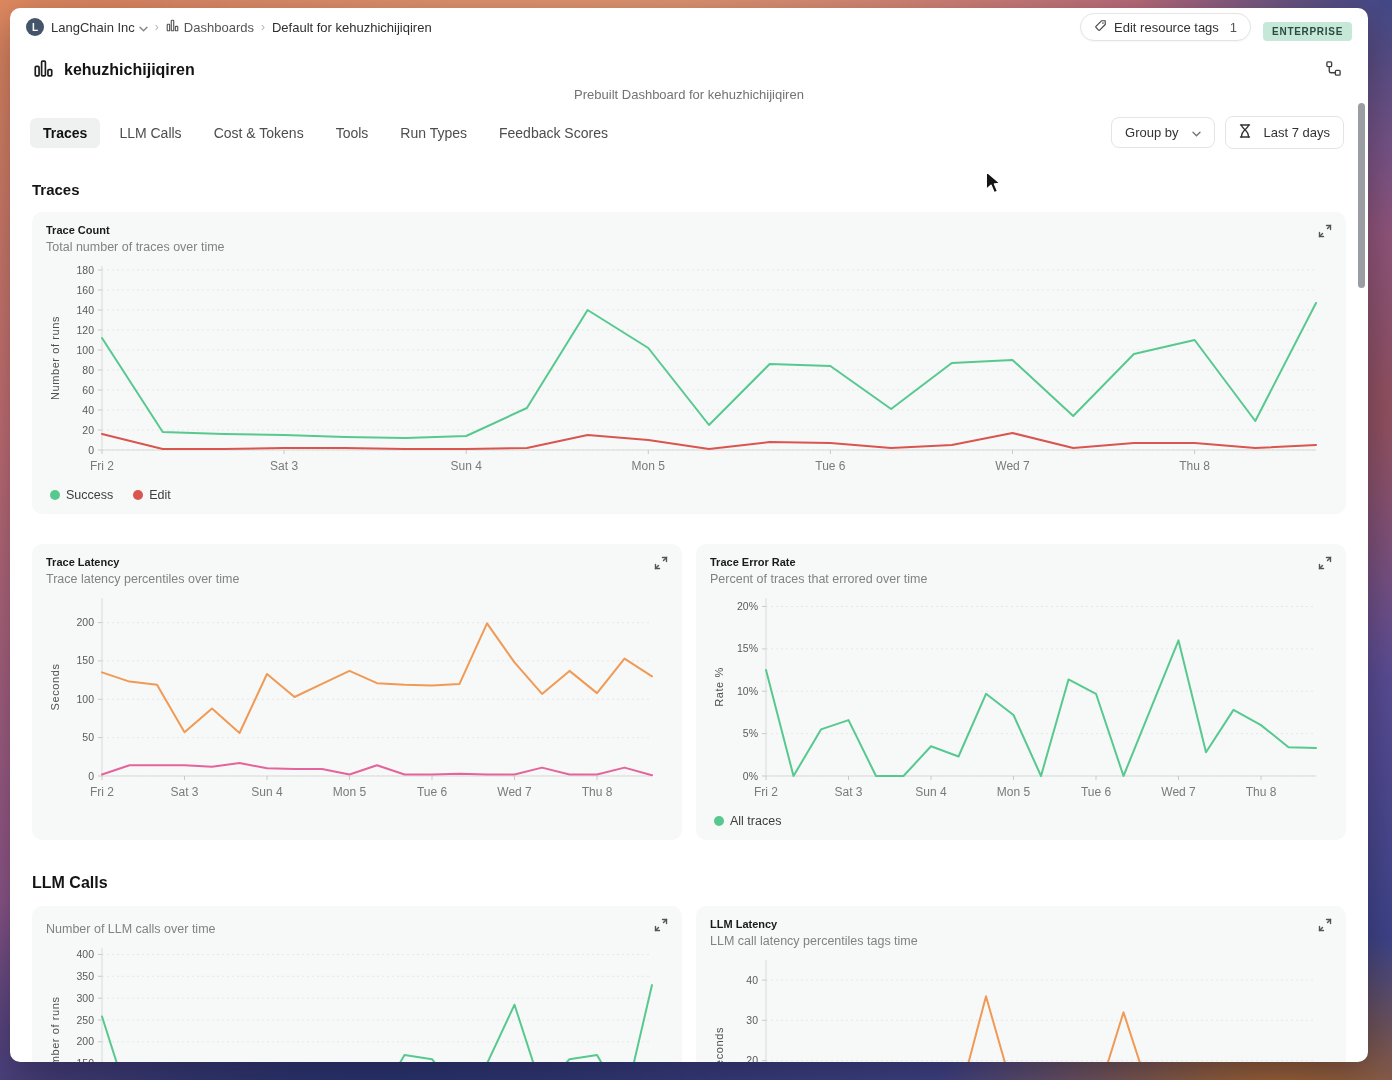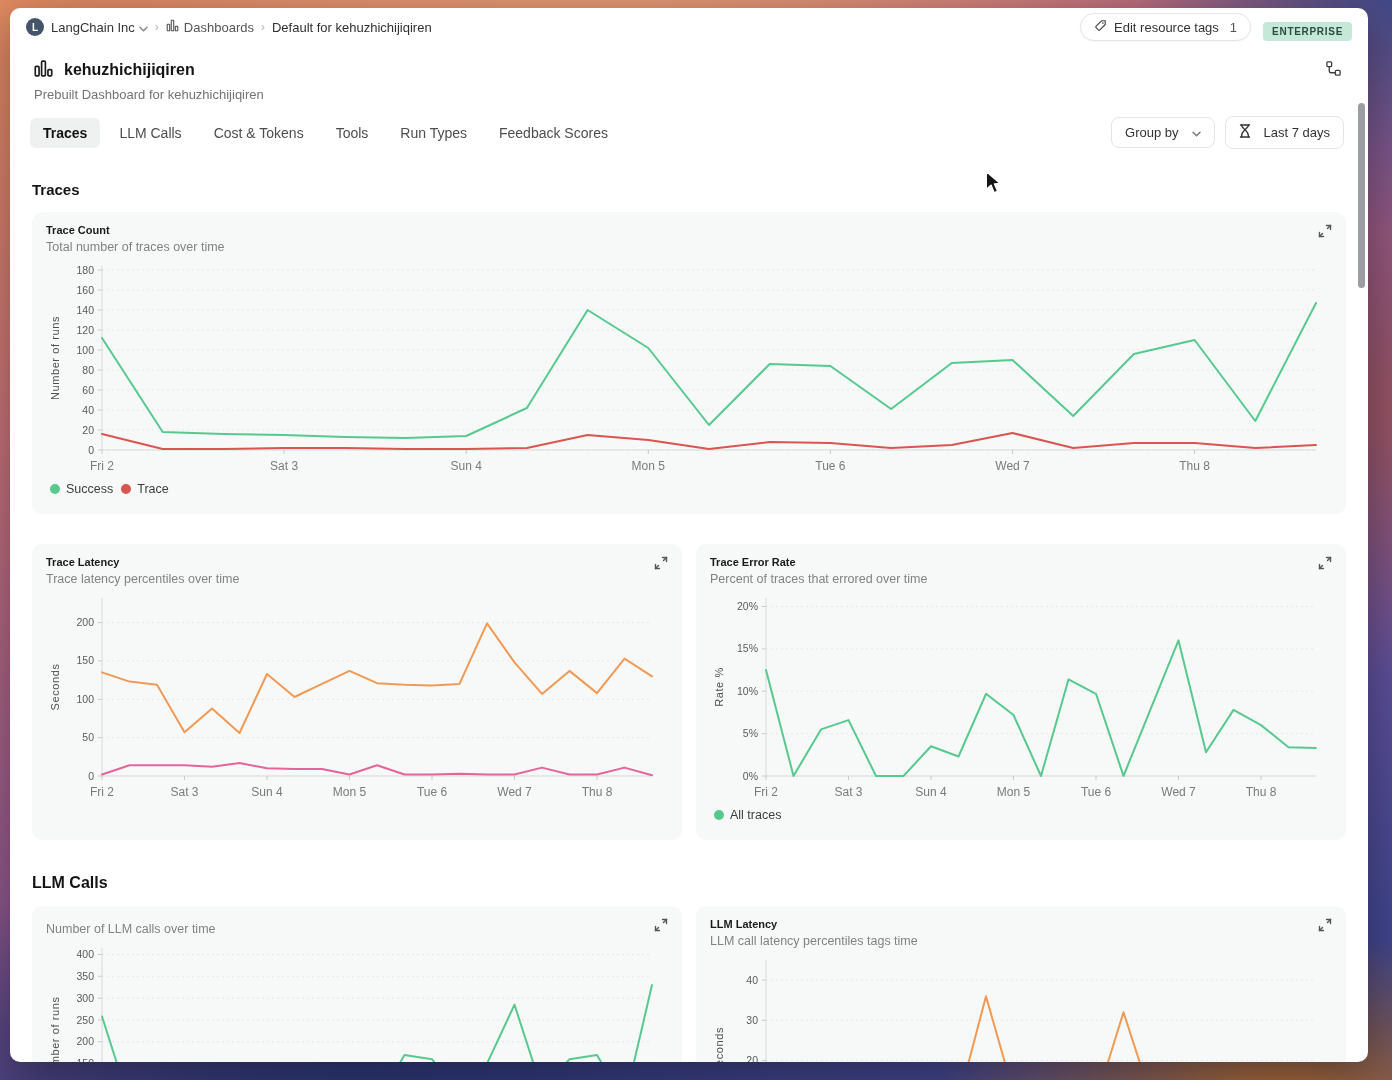--- a/index.html
+++ b/index.html
@@ -28,41 +28,41 @@
   .pill-btn{display:flex;align-items:center;gap:7px;border:1px solid #e4e4e4;border-radius:999px;
     padding:5px 13px;font-size:13px;color:#333;background:#fff;cursor:pointer;box-shadow:0 1px 2px rgba(0,0,0,.04);}
   .pill-count{color:#555;margin-left:4px;}
   .plan-badge{background:#c6e8d8;color:#2b4c42;font-size:10px;font-weight:700;letter-spacing:.7px;
     padding:4px 9px;border-radius:4px;}
   
   .title-row{display:flex;align-items:center;justify-content:space-between;padding:12px 24px 0 24px;}
   .title-left{display:flex;align-items:center;gap:11px;}
   .page-title{font-size:16px;font-weight:700;color:#141414;}
   .icon-btn{background:none;border:none;padding:2px;cursor:pointer;color:#3c3c3c;display:flex;}
-  .page-sub{padding:5px 24px 6px 24px;font-size:13px;color:#737373;}
+  .page-sub{padding:5px 24px 6px 24px;font-size:13px;color:#737373;text-align:center;}
   
   .tabs-row{display:flex;align-items:center;justify-content:space-between;padding:8px 24px 8px 20px;}
   .tabs{display:flex;align-items:center;gap:6px;}
   .tab{font-size:14px;color:#4d4d4d;padding:7px 13px;border-radius:6px;cursor:pointer;white-space:nowrap;}
   .tab.active{background:#eff1f0;color:#111;font-weight:600;}
   .range-controls{display:flex;align-items:center;gap:10px;}
   .ctl-btn{display:flex;align-items:center;gap:13px;border:1px solid #e4e4e4;border-radius:8px;background:#fff;
     padding:7px 13px;font-size:13px;color:#333;cursor:pointer;}
   
   .content{flex:1;overflow:hidden;padding:0 22px;}
   .section-h{font-size:15px;font-weight:700;color:#141414;margin:24px 0 14px 0;}
   .card{background:#f7f8f8;border-radius:10px;padding:12px 14px 8px 14px;position:relative;}
   .card-title{font-size:11px;font-weight:700;color:#1a1a1a;}
   .card-sub{font-size:12.5px;color:#828282;margin-top:4px;}
   .expand-btn{position:absolute;top:10px;right:12px;background:none;border:none;padding:2px;cursor:pointer;color:#555;}
   .chart{width:100%;margin-top:4px;}
   .chart-lg{height:218px;}
   .chart-md{height:212px;}
   .chart-sm{height:215px;}
-  .legend{display:flex;align-items:flex-start;gap:8px;margin:6px 0 4px 4px;font-size:12.5px;color:#3d3d3d;min-height:20px;}
+  .legend{display:flex;align-items:flex-end;gap:20px;margin:6px 0 4px 4px;font-size:12.5px;color:#3d3d3d;min-height:20px;}
   .lg-item{display:flex;align-items:center;gap:6px;cursor:pointer;}
   .lg-dot{width:10px;height:10px;border-radius:50%;display:inline-block;}
   .cards-row{display:flex;gap:14px;margin-top:0;}
   .cards-row .card{flex:1;min-width:0;}
   svg text.tick{font-family:"Liberation Sans",sans-serif;font-size:10.5px;fill:#5a5a5a;}
   svg text.xlab{font-family:"Liberation Sans",sans-serif;font-size:12px;fill:#7a7a7a;}
   svg text.ylab{font-family:"Liberation Sans",sans-serif;font-size:11px;fill:#4f4f4f;letter-spacing:.6px;}
   .scroll-thumb{position:absolute;right:3px;top:95px;width:7px;height:185px;border-radius:4px;background:#8f9499;opacity:.9;}
   .cursor{position:absolute;left:983px;top:170px;pointer-events:none;z-index:50;}
 </style>
@@ -242,21 +242,21 @@
               <polyline fill="none" stroke="#57c98f" stroke-width="2" stroke-linejoin="round" stroke-linecap="round" points="56.0,80.0 116.7,174.0 177.4,176.0 238.1,177.0 298.8,179.0 359.5,180.0 420.2,178.0 480.9,150.0 541.6,52.0 602.3,90.0 663.0,167.0 723.7,106.0 784.4,108.0 845.1,151.0 905.8,105.0 966.5,102.0 1027.2,158.0 1087.9,96.0 1148.6,82.0 1209.3,163.0 1270.0,45.0"></polyline>
               <polyline fill="none" stroke="#d95550" stroke-width="2" stroke-linejoin="round" stroke-linecap="round" points="56.0,176.0 116.7,191.0 177.4,191.0 238.1,190.0 298.8,190.0 359.5,191.0 420.2,191.0 480.9,190.0 541.6,177.0 602.3,182.0 663.0,191.0 723.7,184.0 784.4,185.0 845.1,190.0 905.8,187.0 966.5,175.0 1027.2,190.0 1087.9,185.0 1148.6,185.0 1209.3,190.0 1270.0,187.0"></polyline>
             </svg></div>
         <div class="legend">
             <span class="lg-item">
               <span class="lg-dot" style="background:#57c98f"></span>
               <span>Success</span>
             </span>
             <span class="lg-item">
               <span class="lg-dot" style="background:#d95550"></span>
-              <span>Trace</span>
+              <span>Edit</span>
             </span>
           </div>
       </div>
 
       <div class="cards-row" style="margin-top:30px;">
         <div class="card">
           <div class="card-title">Trace Latency</div>
           <div class="card-sub">Trace latency percentiles over time</div>
           <button class="expand-btn">
             <svg width="14" height="14" viewBox="0 0 14 14">

